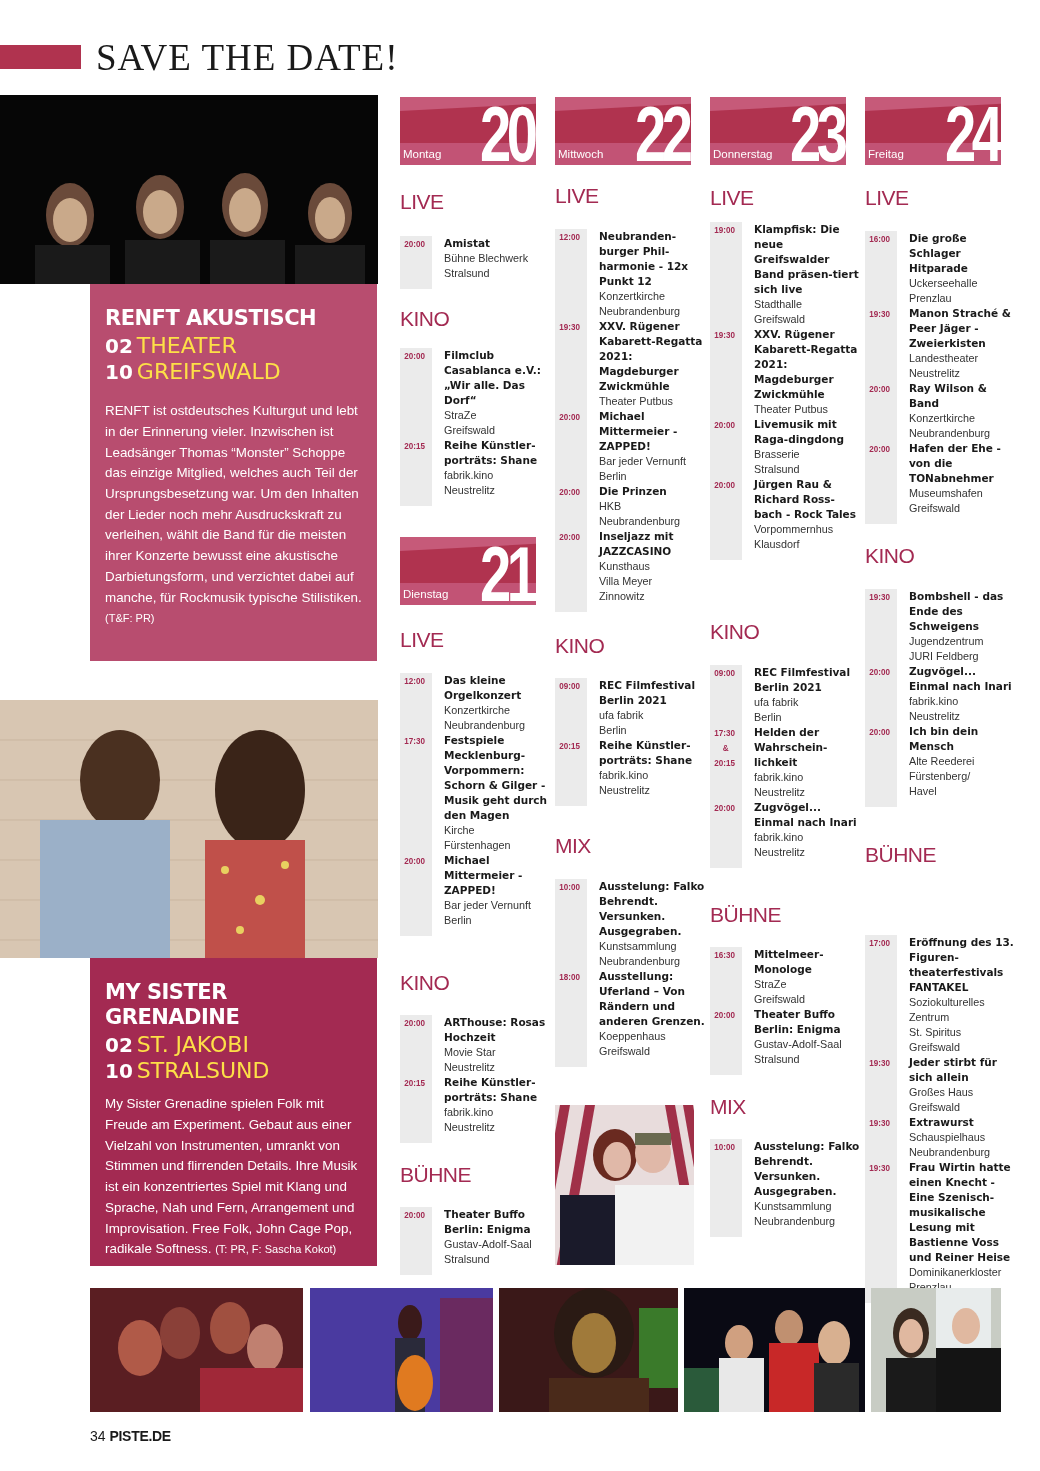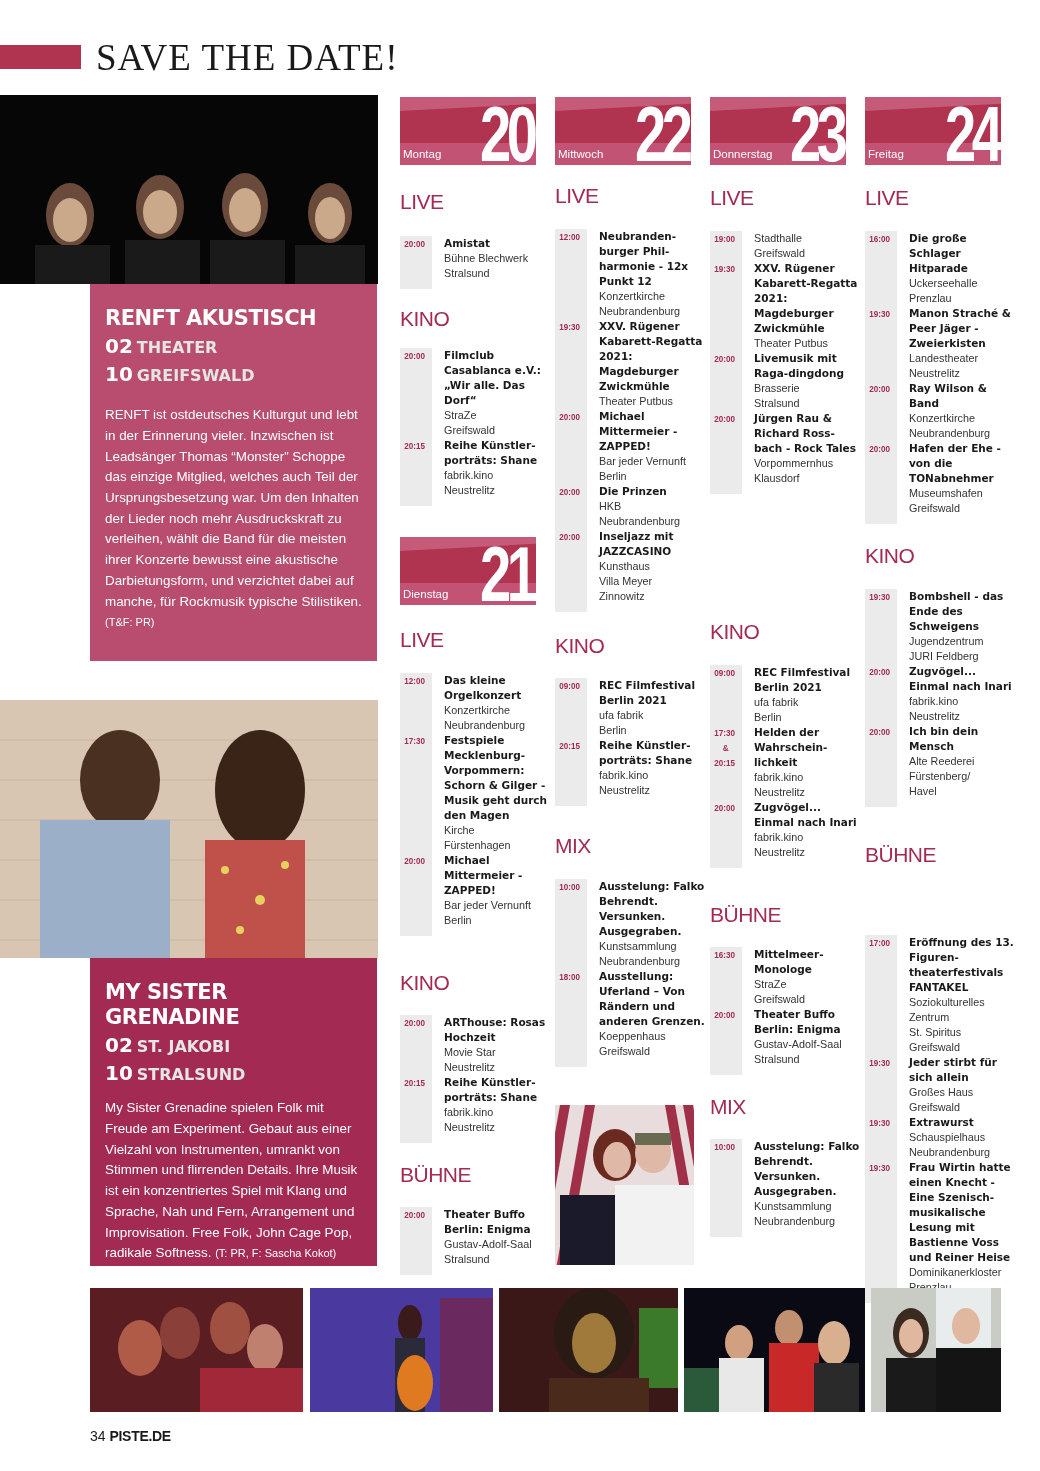--- a/index.html
+++ b/index.html
@@ -12,21 +12,21 @@
   .photo { position: absolute; overflow: hidden; }
   .photo svg { width: 100%; height: 100%; display: block; }
 
   .feature { position: absolute; left: 90px; width: 287px; color: #fff; padding: 22px 15px 0 15px; }
   .feature.renft { top: 284px; height: 377px; background: #b84d6f; }
   .feature.msg { top: 958px; height: 308px; background: #a32a52; }
   .feature h2 { font-family: "DejaVu Sans", sans-serif; font-weight: bold; font-size: 21px; letter-spacing: -0.5px; color: #ffffff; line-height: 1.2; }
   .feature .when { margin-top: 2px; }
   .feature .when div { font-size: 20px; line-height: 26px; }
   .feature .when b { color: #fff; font-weight: bold; margin-right: 4px; }
-  .feature .when span { color: #e5e5e5; font-weight: bold; font-size: 16px; }
+  .feature .when span { color: #fde047; font-weight: normal; font-size: 22px; }
   .feature p { margin-top: 16px; font-family: "Liberation Sans", sans-serif; font-size: 13.4px; line-height: 20.7px; color: #fff; }
   .feature.msg p { margin-top: 10px; }
   .feature p small { font-size: 11px; }
 
   .day-head { position: absolute; width: 136px; height: 68px; overflow: hidden; }
   .day-head .bg1 { position: absolute; inset: 0; background: #b0334f; }
   .day-head .band { position: absolute; left: 0; right: 0; top: 0; height: 14px; background: #c65a79; transform: skewY(-3deg); transform-origin: left top; }
   .day-head .band2 { position: absolute; left: 0; right: 0; bottom: 0; height: 22px; background: #c25375; }
   .day-head .dname { position: absolute; left: 3px; bottom: 5px; font-family: "Liberation Sans", sans-serif; font-size: 11.5px; color: #fff; }
   .day-head .dnum { position: absolute; right: 2px; bottom: -8px; font-family: "Liberation Sans", sans-serif; font-weight: bold; font-size: 78px; color: #fff; letter-spacing: -6px; transform: scaleX(0.72); transform-origin: right bottom; line-height: 1; }
@@ -368,27 +368,28 @@
         </div>
         <div class="body">
           <div class="n">Ausstellung: Uferland – Von Rändern und anderen Grenzen.</div>
           <div class="v">Koeppenhaus</div>
           <div class="v">Greifswald</div>
         </div>
       </div>
       <div style="height: 8px;"></div>
     </div>
     <div class="sec-title" style="left: 710px; top: 186px;">LIVE</div>
-    <div class="events" style="left: 710px; top: 231px;">
+    <div class="events" style="left: 710px; top: 222px;">
       <div class="timecol"></div>
       <div class="ev">
         <div class="t">
           <span>19:00</span>
         </div>
         <div class="body">
+          <div class="n">Klampfisk: Die neue Greifswalder Band präsen-tiert sich live</div>
           <div class="v">Stadthalle</div>
           <div class="v">Greifswald</div>
         </div>
       </div>
       <div class="ev">
         <div class="t">
           <span>19:30</span>
         </div>
         <div class="body">
           <div class="n">XXV. Rügener Kabarett-Regatta 2021: Magdeburger Zwickmühle</div>

